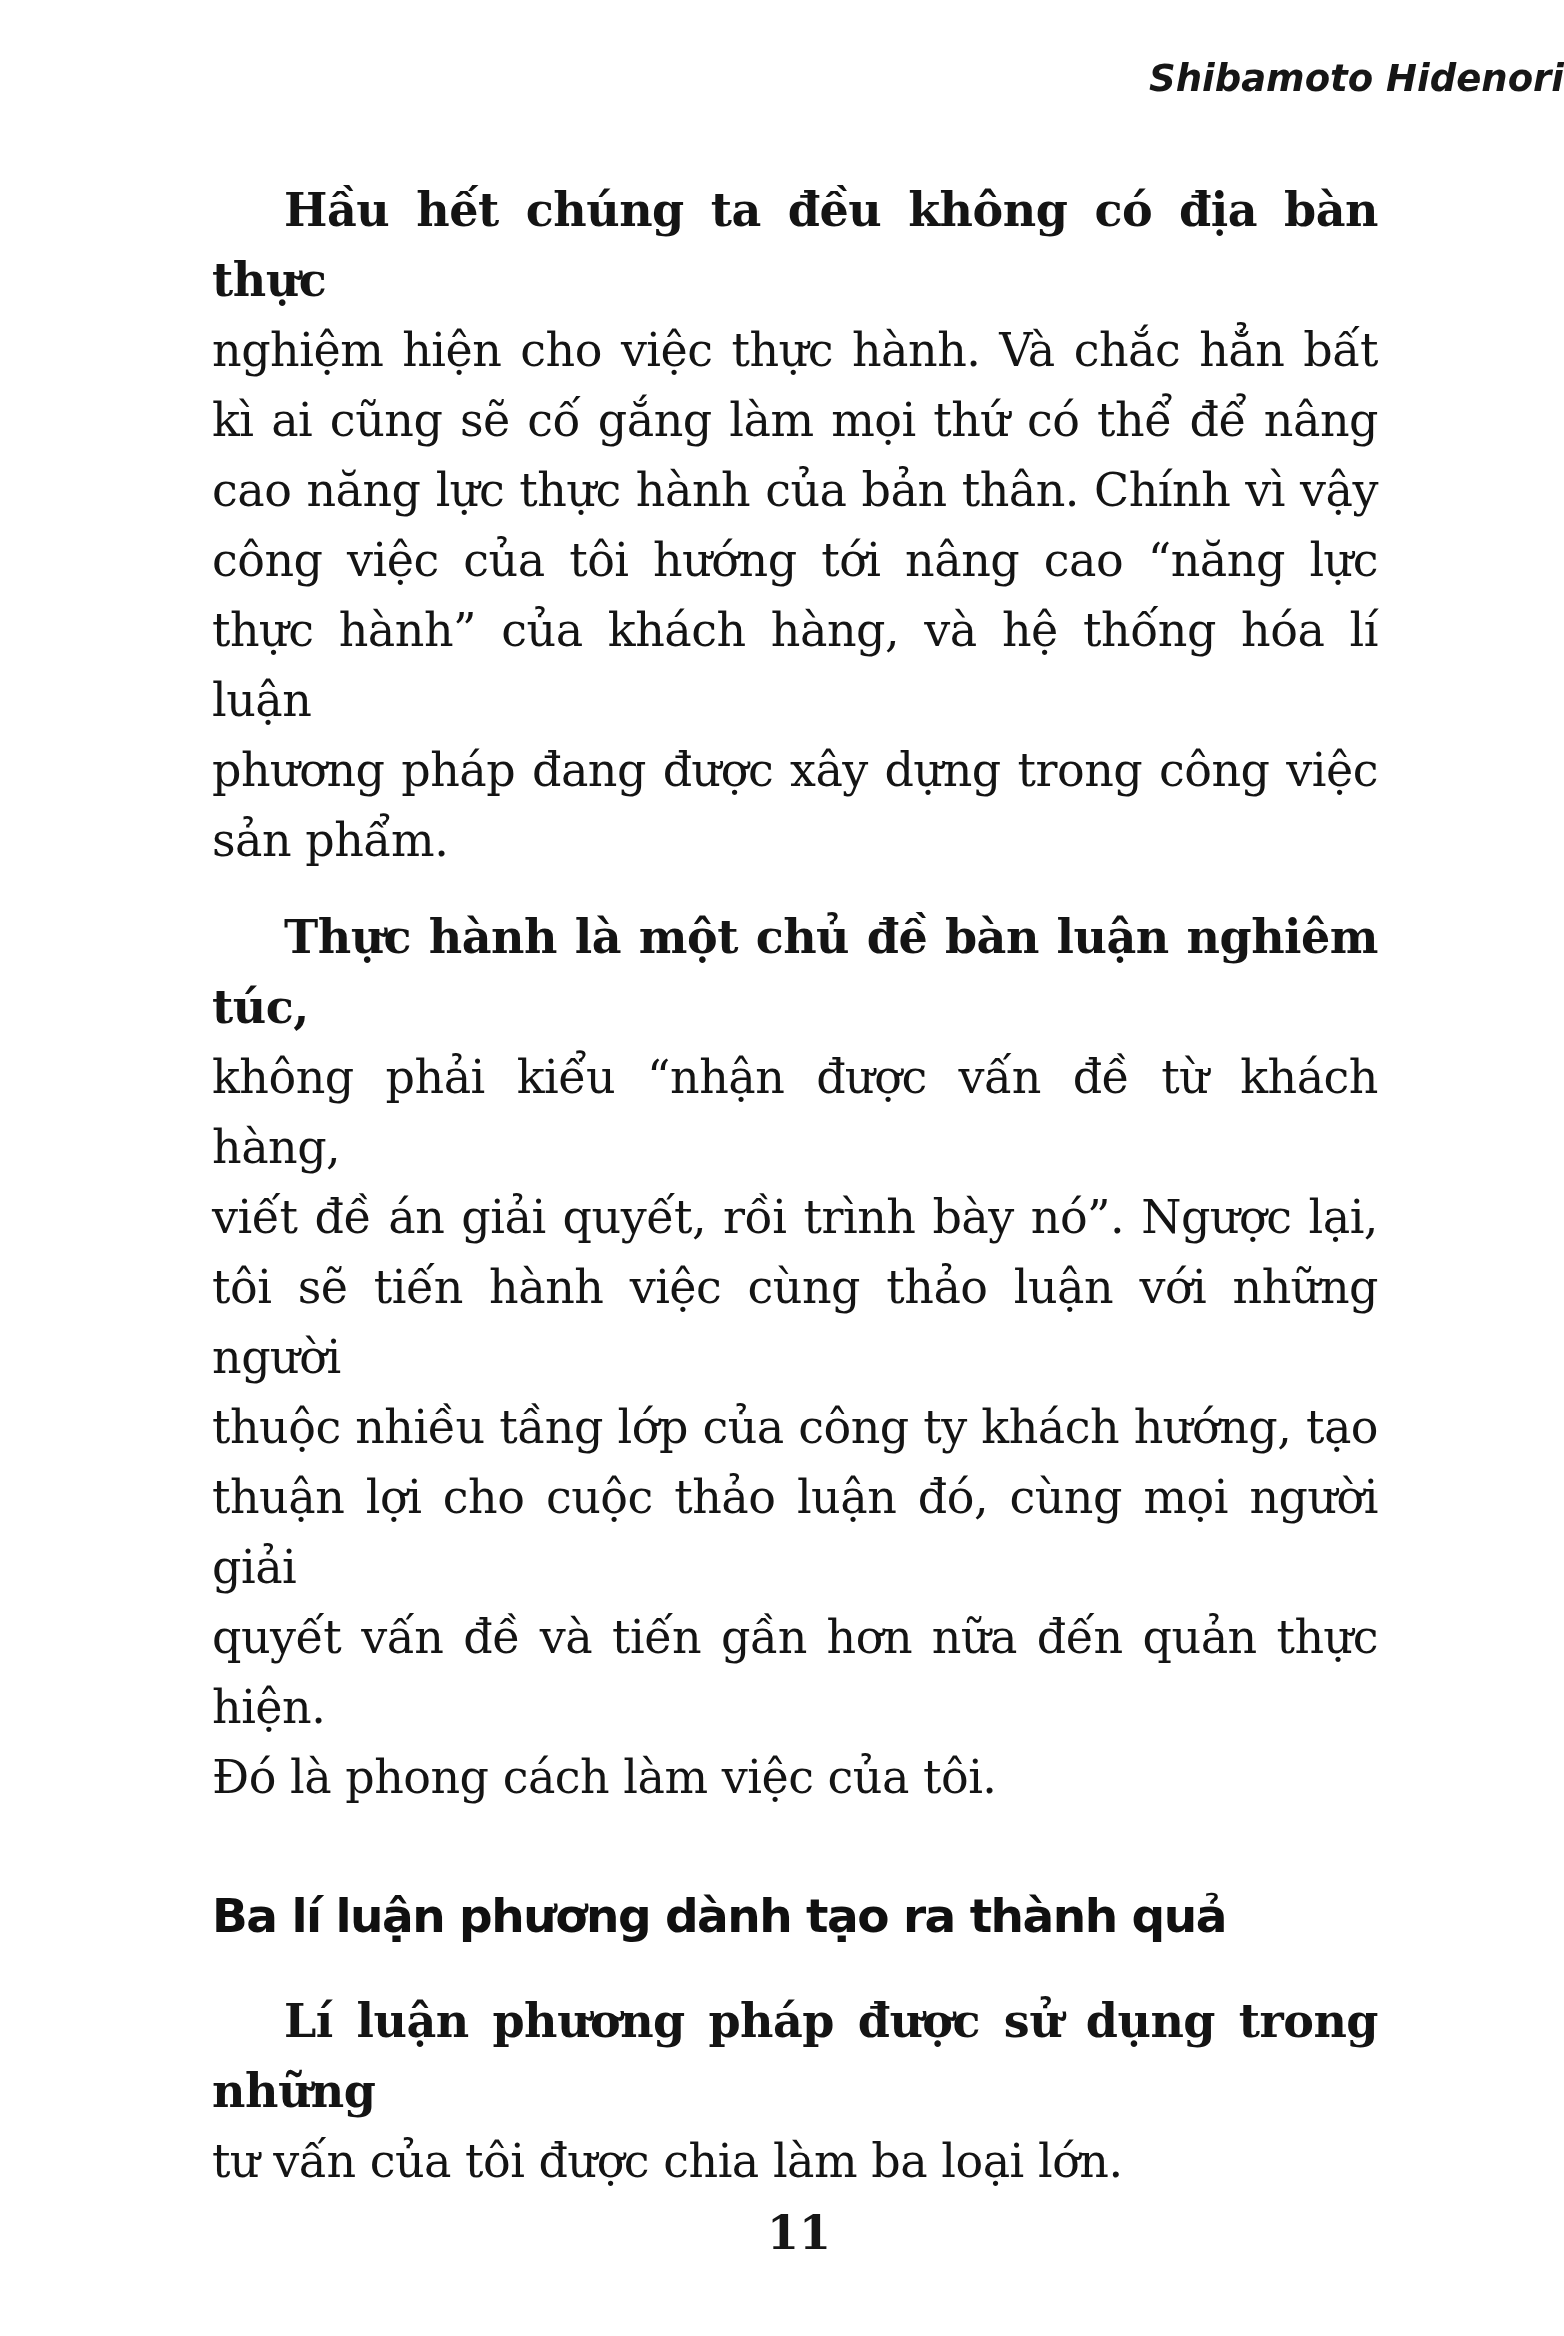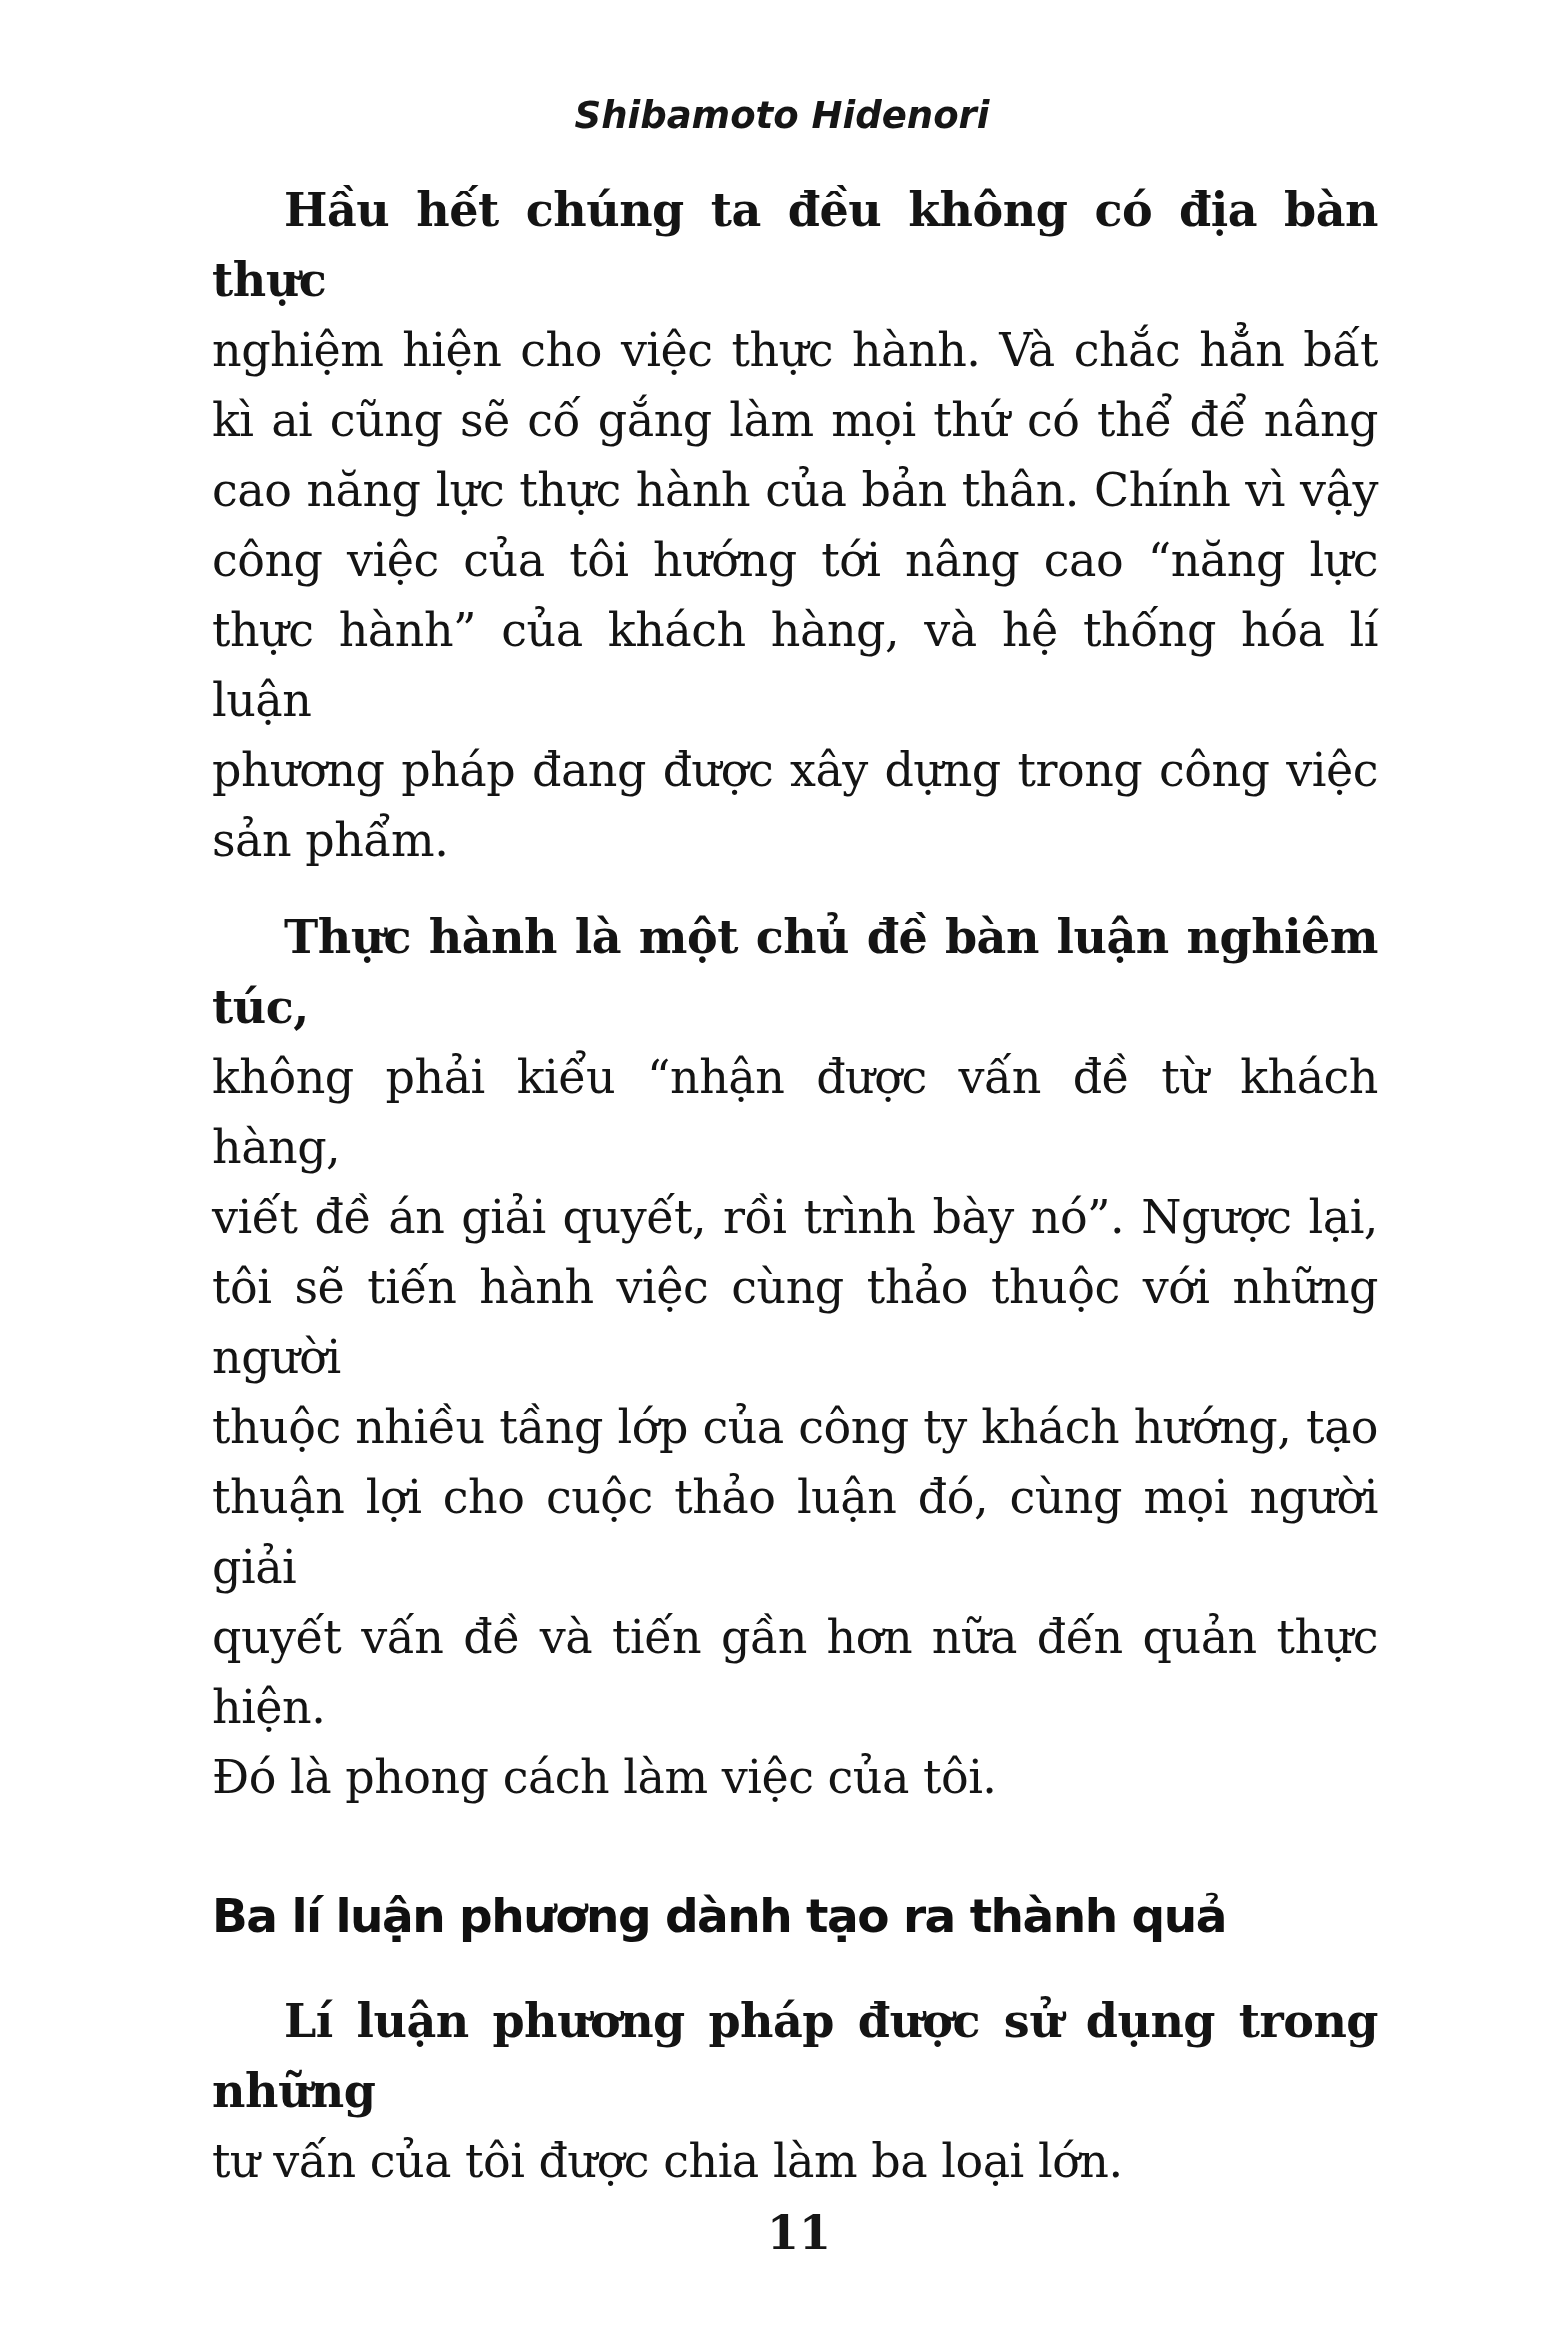--- a/index.html
+++ b/index.html
@@ -11,28 +11,27 @@
     height:2336px;
     background:#ffffff;
     overflow:hidden;
     font-family:"DejaVu Serif", serif;
     color:#141414;
   }
 
   .running-header {
     position:absolute;
     top:57px; left:0; width:100%;
-    text-align:center;
+    text-align:right;
     font-family:"DejaVu Sans", sans-serif;
     font-style:italic;
     font-weight:bold;
     font-size:37px;
     line-height:44px;
     color:#161616;
-    margin-top:37px;
   }
 
   .body-text {
     position:absolute;
     left:212px;
     top:175px;
     width:1166px;
     font-size:46px;
     line-height:70px;
     letter-spacing:-0.5px;
@@ -85,21 +84,21 @@
       <div class="line">công việc của tôi hướng tới nâng cao “năng lực</div>
       <div class="line">thực hành” của khách hàng, và hệ thống hóa lí luận</div>
       <div class="line">phương pháp đang được xây dựng trong công việc</div>
       <div class="line loose">sản phẩm.</div>
     </div>
 
     <div class="paragraph">
       <div class="line indent">Thực hành là một chủ đề bàn luận nghiêm túc,</div>
       <div class="line">không phải kiểu “nhận được vấn đề từ khách hàng,</div>
       <div class="line">viết đề án giải quyết, rồi trình bày nó”. Ngược lại,</div>
-      <div class="line">tôi sẽ tiến hành việc cùng thảo thuộc với những người</div>
+      <div class="line">tôi sẽ tiến hành việc cùng thảo luận với những người</div>
       <div class="line">thuộc nhiều tầng lớp của công ty khách hướng, tạo</div>
       <div class="line">thuận lợi cho cuộc thảo luận đó, cùng mọi người giải</div>
       <div class="line">quyết vấn đề và tiến gần hơn nữa đến quản thực hiện.</div>
       <div class="line loose">Đó là phong cách làm việc của tôi.</div>
     </div>
 
     <h2 class="section-heading">Ba lí luận phương dành tạo ra thành quả</h2>
 
     <div class="paragraph">
       <div class="line indent">Lí luận phương pháp được sử dụng trong những</div>

